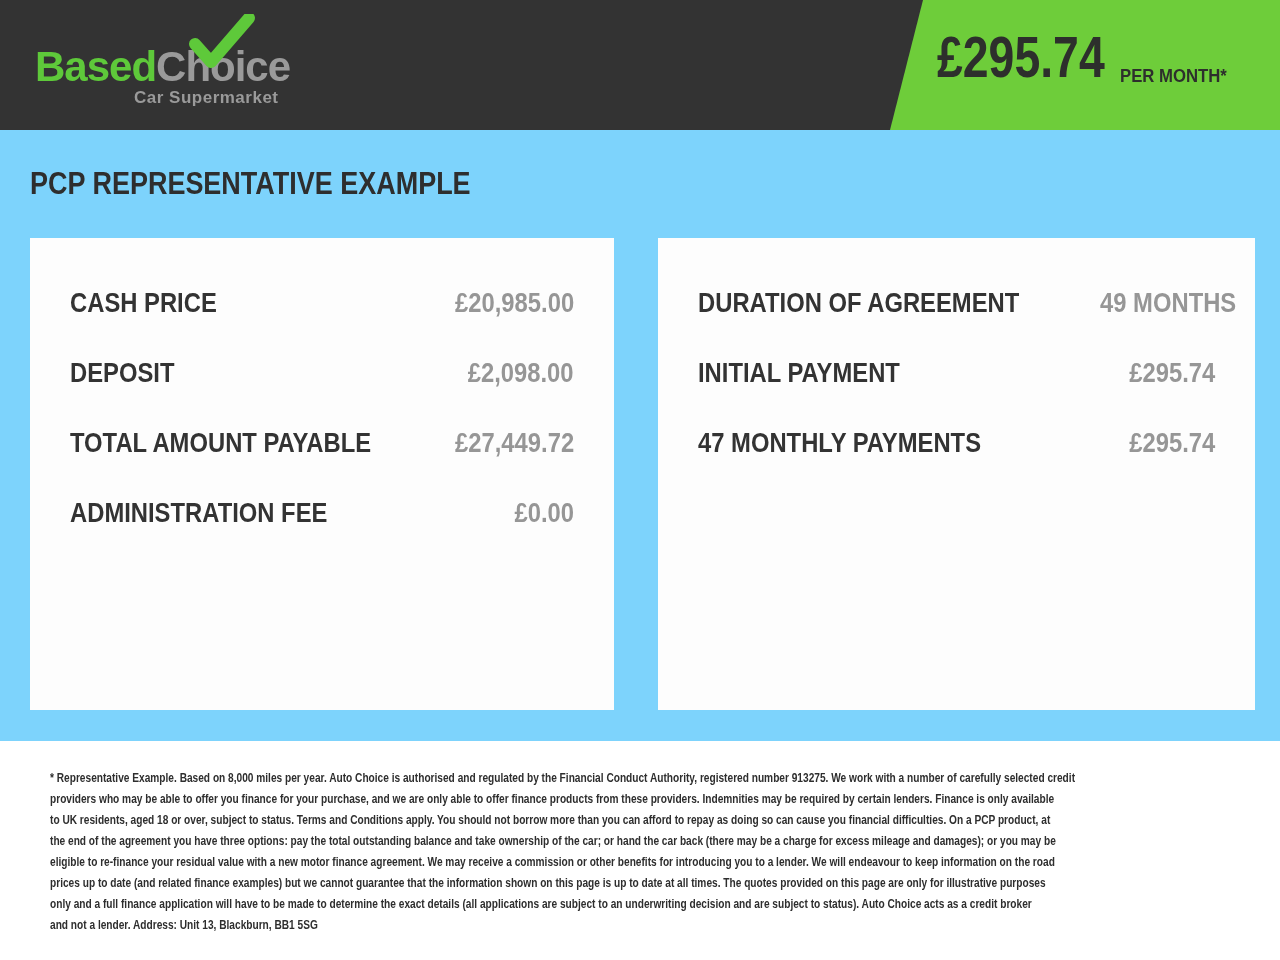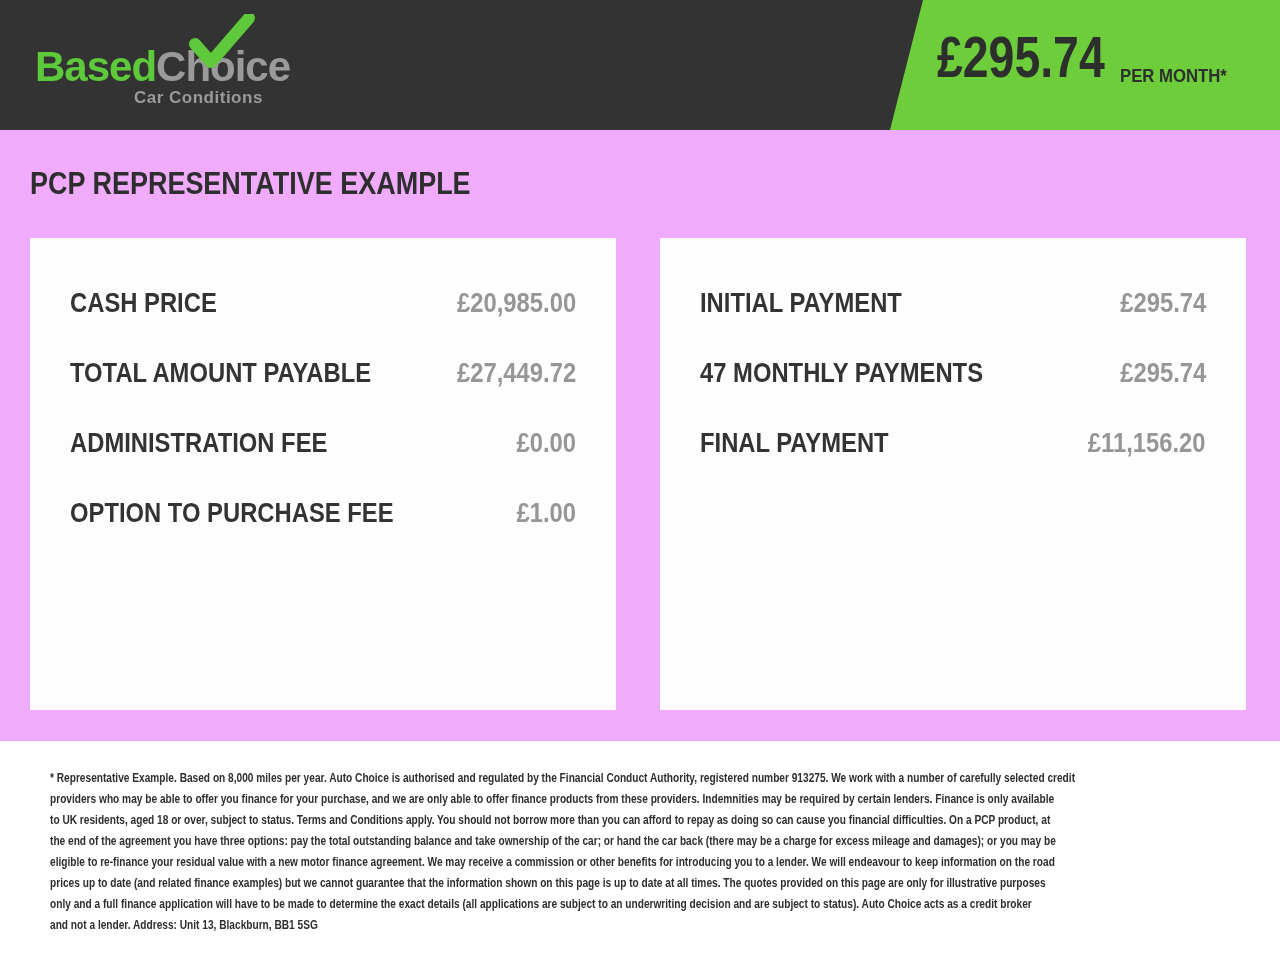--- a/index.html
+++ b/index.html
@@ -42,22 +42,22 @@
   }
   .per-month {
     position:absolute; left:230px; top:66px;
     font-size:19px; font-weight:bold; line-height:19px; color:#2d2f2c;
     white-space:nowrap;
     transform:scaleX(0.88); transform-origin:0 50%;
   }
 
   
   .main {
-    width:1280px; height:611px; background:#f0abfc;
-    padding:38px 34px 0 30px;
+    width:1280px; height:611px; background:#7dd3fc;
+    padding:38px 25px 0 30px;
   }
   .page-title {
     font-size:31px; font-weight:bold; color:#2e2e2e; line-height:32px;
     white-space:nowrap;
     transform:scaleX(0.87); transform-origin:0 50%;
     margin-bottom:38px;
   }
   .cards { display:flex; gap:44px; }
   .card {
     background:#fdfdfd; width:597px; height:472px;
@@ -92,65 +92,65 @@
 <body>
 
 <div class="page">
 
   <header class="header">
     <div class="logo">
       <div class="logo-text"><span class="logo-part1">Based</span><span class="logo-part2">Choice</span></div>
       <svg class="check-icon" width="70" height="54" viewBox="0 0 70 54">
         <path d="M8 30 L24 48 L62 4" fill="none" stroke="#5ec93a" stroke-width="12" stroke-linecap="round" stroke-linejoin="round"></path>
       </svg>
-      <div class="logo-tagline">Car Conditions</div>
+      <div class="logo-tagline">Car Supermarket</div>
     </div>
 
     <div class="price-banner">
       <div class="price-amount">£295.74</div>
       <div class="per-month">PER MONTH*</div>
     </div>
   </header>
 
   <main class="main">
     <h1 class="page-title">PCP REPRESENTATIVE EXAMPLE</h1>
 
     <div class="cards">
 
       <section class="card">
         <div class="frow">
           <span class="label">CASH PRICE</span>
           <span class="value">£20,985.00</span>
         </div>
         <div class="frow">
+          <span class="label">DEPOSIT</span>
+          <span class="value">£2,098.00</span>
+        </div>
+        <div class="frow">
           <span class="label">TOTAL AMOUNT PAYABLE</span>
           <span class="value">£27,449.72</span>
         </div>
         <div class="frow">
           <span class="label">ADMINISTRATION FEE</span>
           <span class="value">£0.00</span>
         </div>
-        <div class="frow">
-          <span class="label">OPTION TO PURCHASE FEE</span>
-          <span class="value">£1.00</span>
-        </div>
       </section>
 
       <section class="card">
+        <div class="frow">
+          <span class="label">DURATION OF AGREEMENT</span>
+          <span class="value">49 MONTHS</span>
+        </div>
         <div class="frow">
           <span class="label">INITIAL PAYMENT</span>
           <span class="value">£295.74</span>
         </div>
         <div class="frow">
           <span class="label">47 MONTHLY PAYMENTS</span>
           <span class="value">£295.74</span>
-        </div>
-        <div class="frow">
-          <span class="label">FINAL PAYMENT</span>
-          <span class="value">£11,156.20</span>
         </div>
       </section>
 
     </div>
   </main>
 
   <footer class="disclaimer">
     <div class="disclaimer-line">* Representative Example. Based on 8,000 miles per year. Auto Choice is authorised and regulated by the Financial Conduct Authority, registered number 913275. We work with a number of carefully selected credit</div>
     <div class="disclaimer-line">providers who may be able to offer you finance for your purchase, and we are only able to offer finance products from these providers. Indemnities may be required by certain lenders. Finance is only available</div>
     <div class="disclaimer-line">to UK residents, aged 18 or over, subject to status. Terms and Conditions apply. You should not borrow more than you can afford to repay as doing so can cause you financial difficulties. On a PCP product, at</div>

